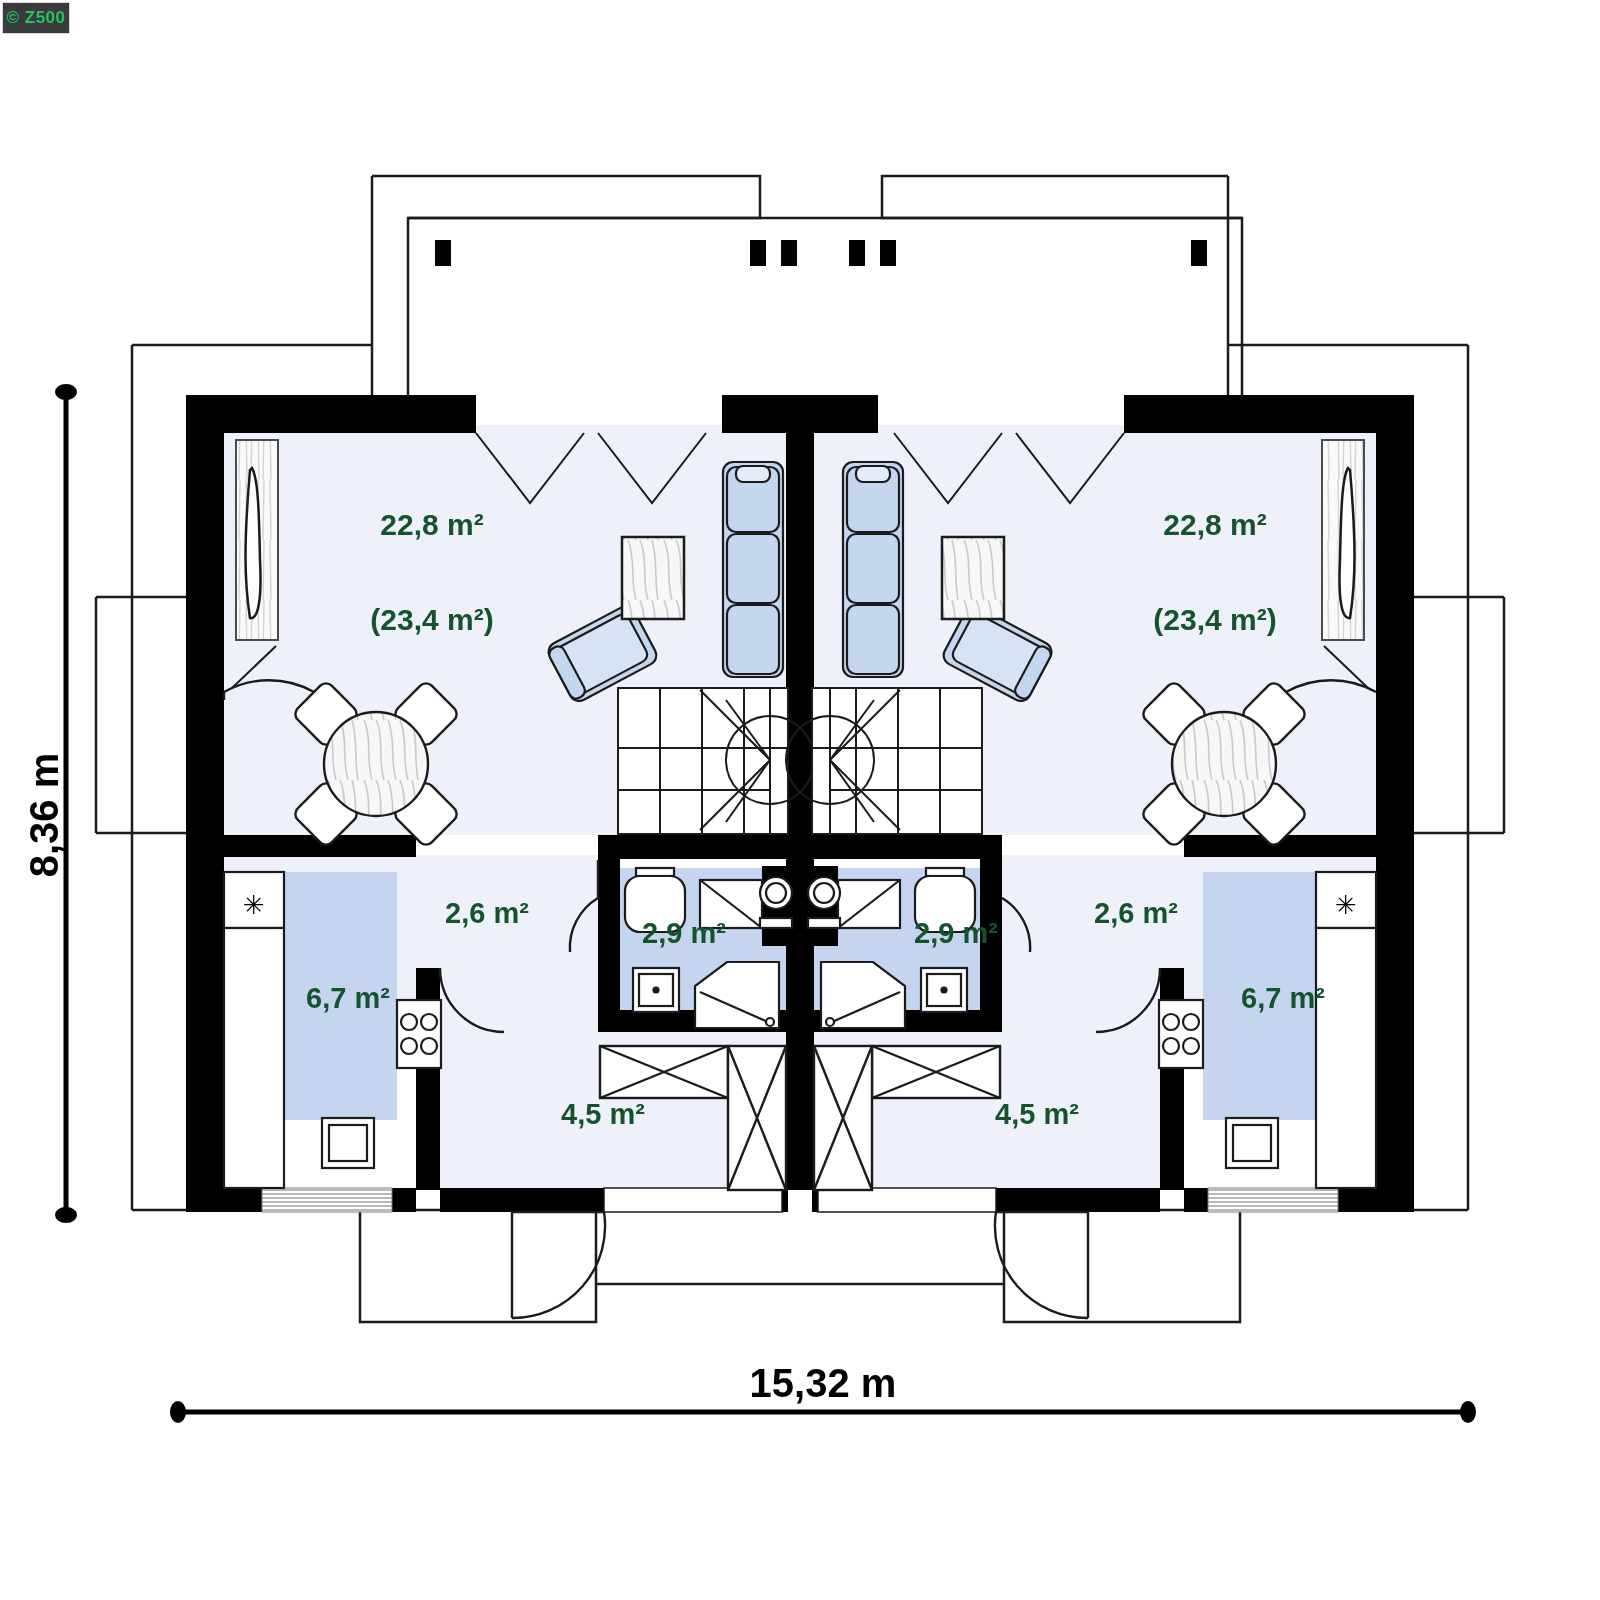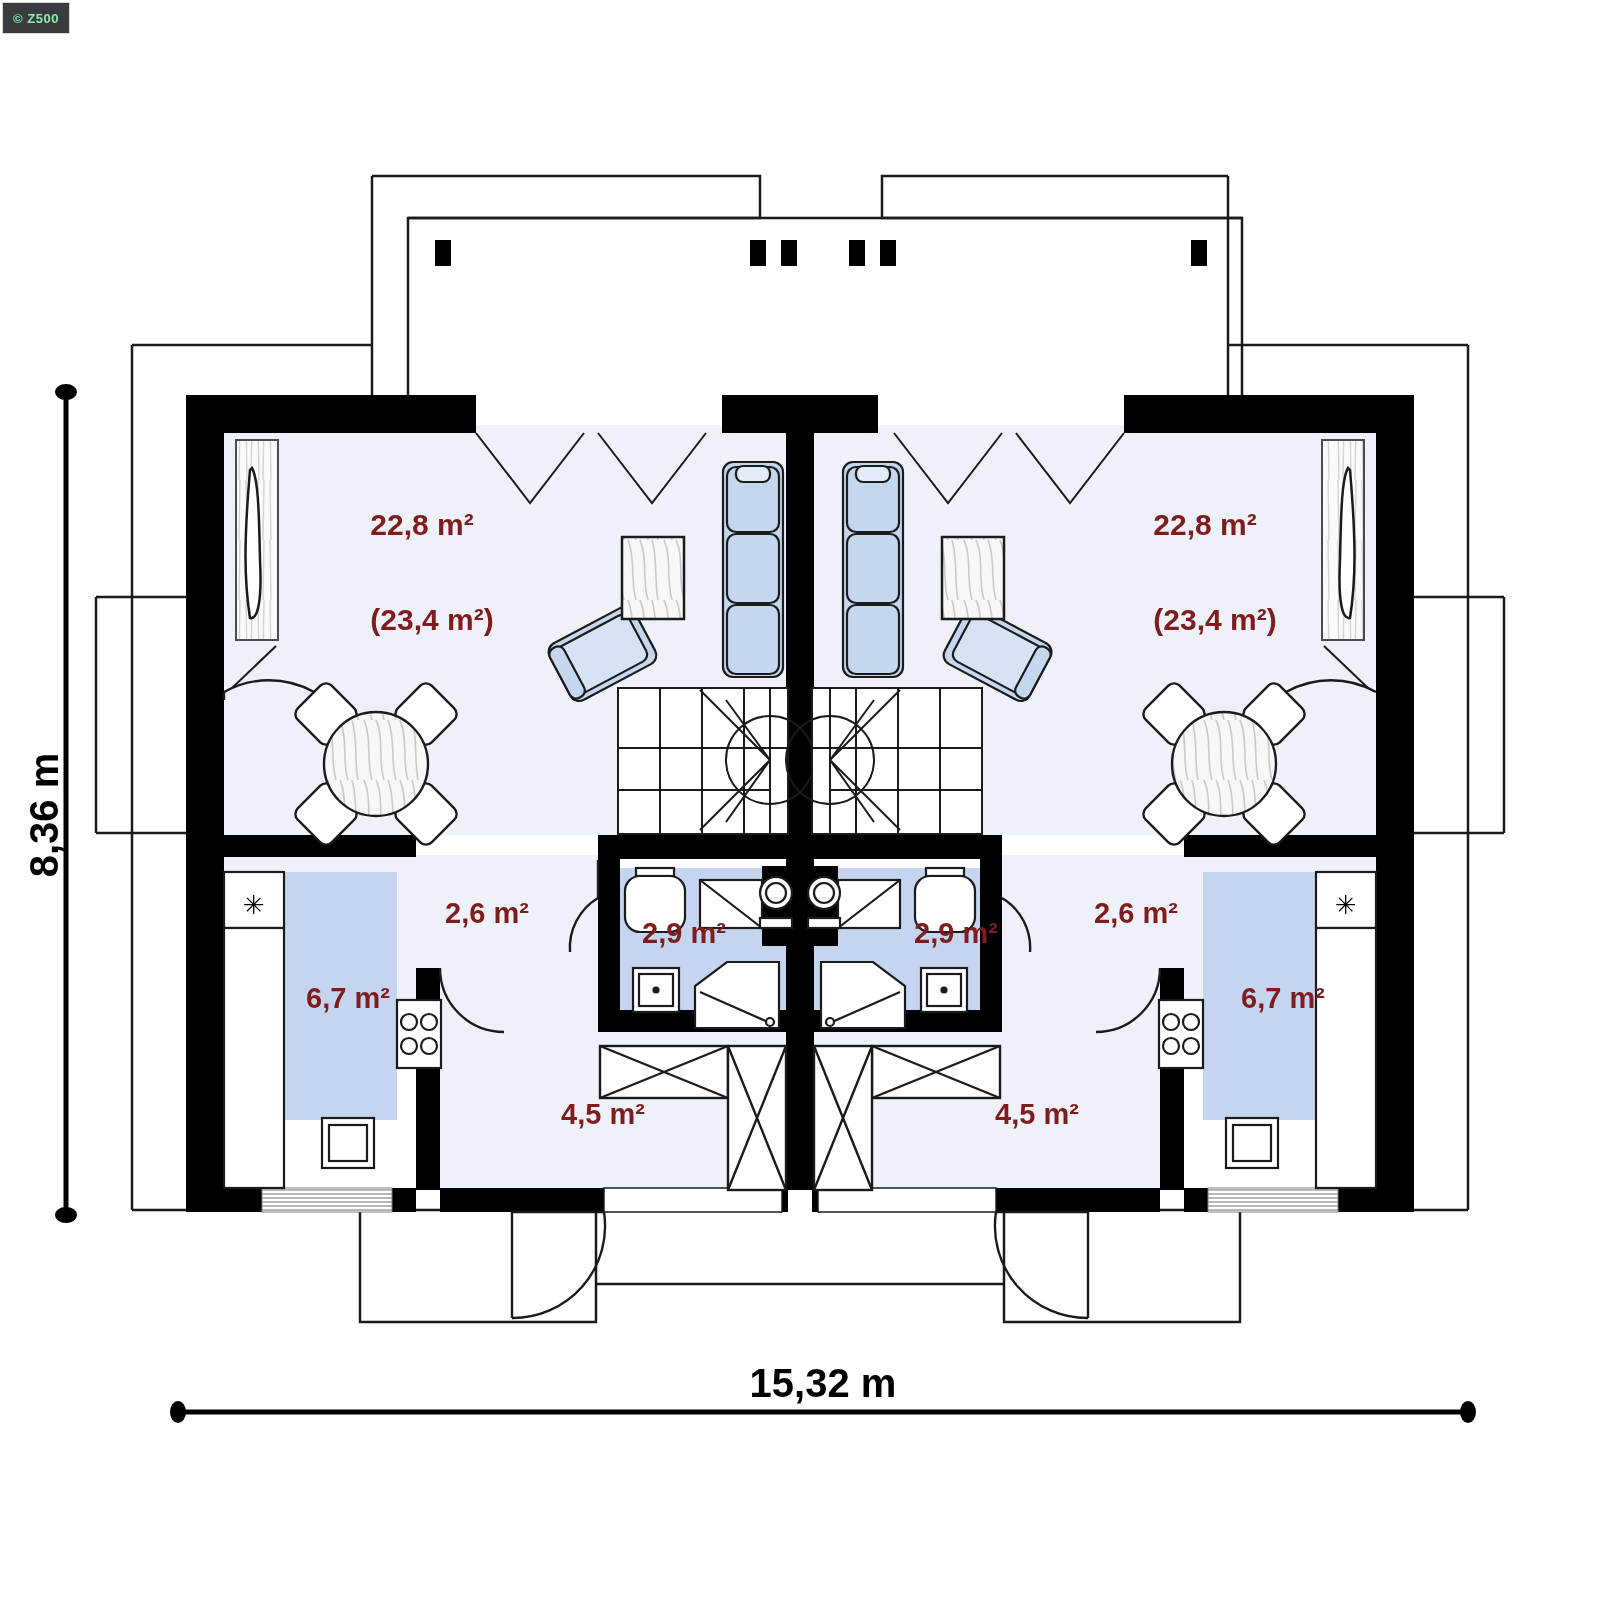--- a/index.html
+++ b/index.html
@@ -7,28 +7,28 @@
     width:1600px;height:1600px;
     font-family:"Liberation Sans","DejaVu Sans",sans-serif;
     overflow:hidden;position:relative;
   }
   #stage{position:absolute;left:0;top:0;width:1600px;height:1600px;}
   svg{display:block;}
   .wm{
     position:absolute;left:2px;top:2px;
     width:66px;height:30px;background:#3a3a3f;
     border:1px solid #d8d8da;
-    color:#86efac;font-size:13px;font-weight:600;
+    color:#22c55e;font-size:17px;font-weight:600;
     display:flex;align-items:center;justify-content:center;
     letter-spacing:.5px;
   }
   .areaLbl{
     position:absolute;
-    font-weight:bold;color:#7f1d1d;
-    white-space:pre;
+    font-weight:bold;color:#14532d;
+    white-space:pre;text-align:center;
     line-height:1.05;
     transform:translate(-50%,-50%);
   }
   .dimLbl{
     position:absolute;font-weight:bold;color:#000;
     white-space:nowrap;
   }
   #dimV{
     left:44px;top:815px;font-size:40px;
     transform:translate(-50%,-50%) rotate(-90deg);

